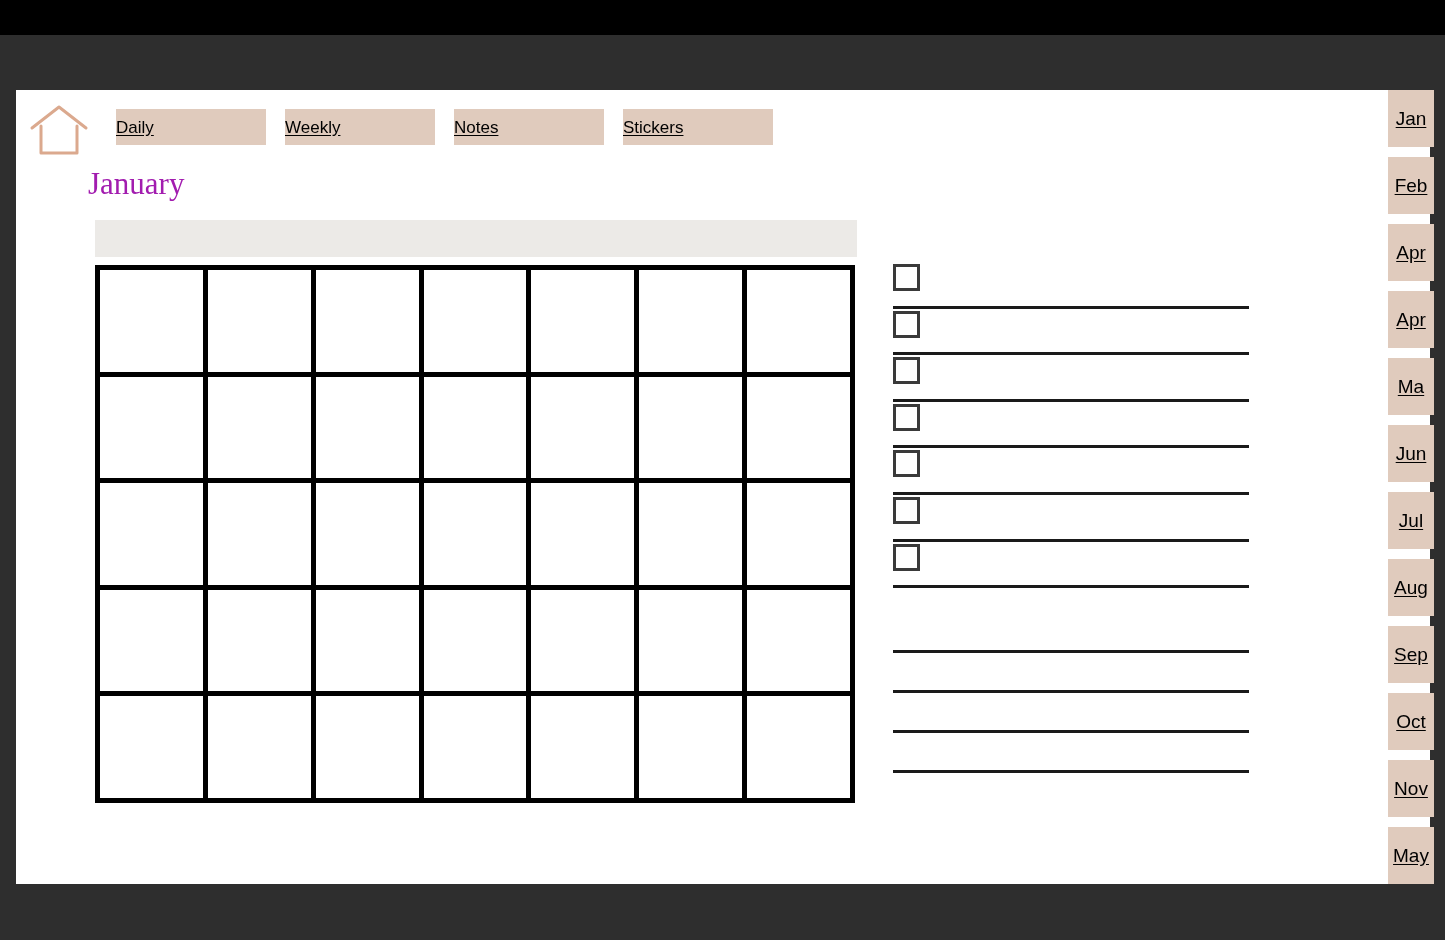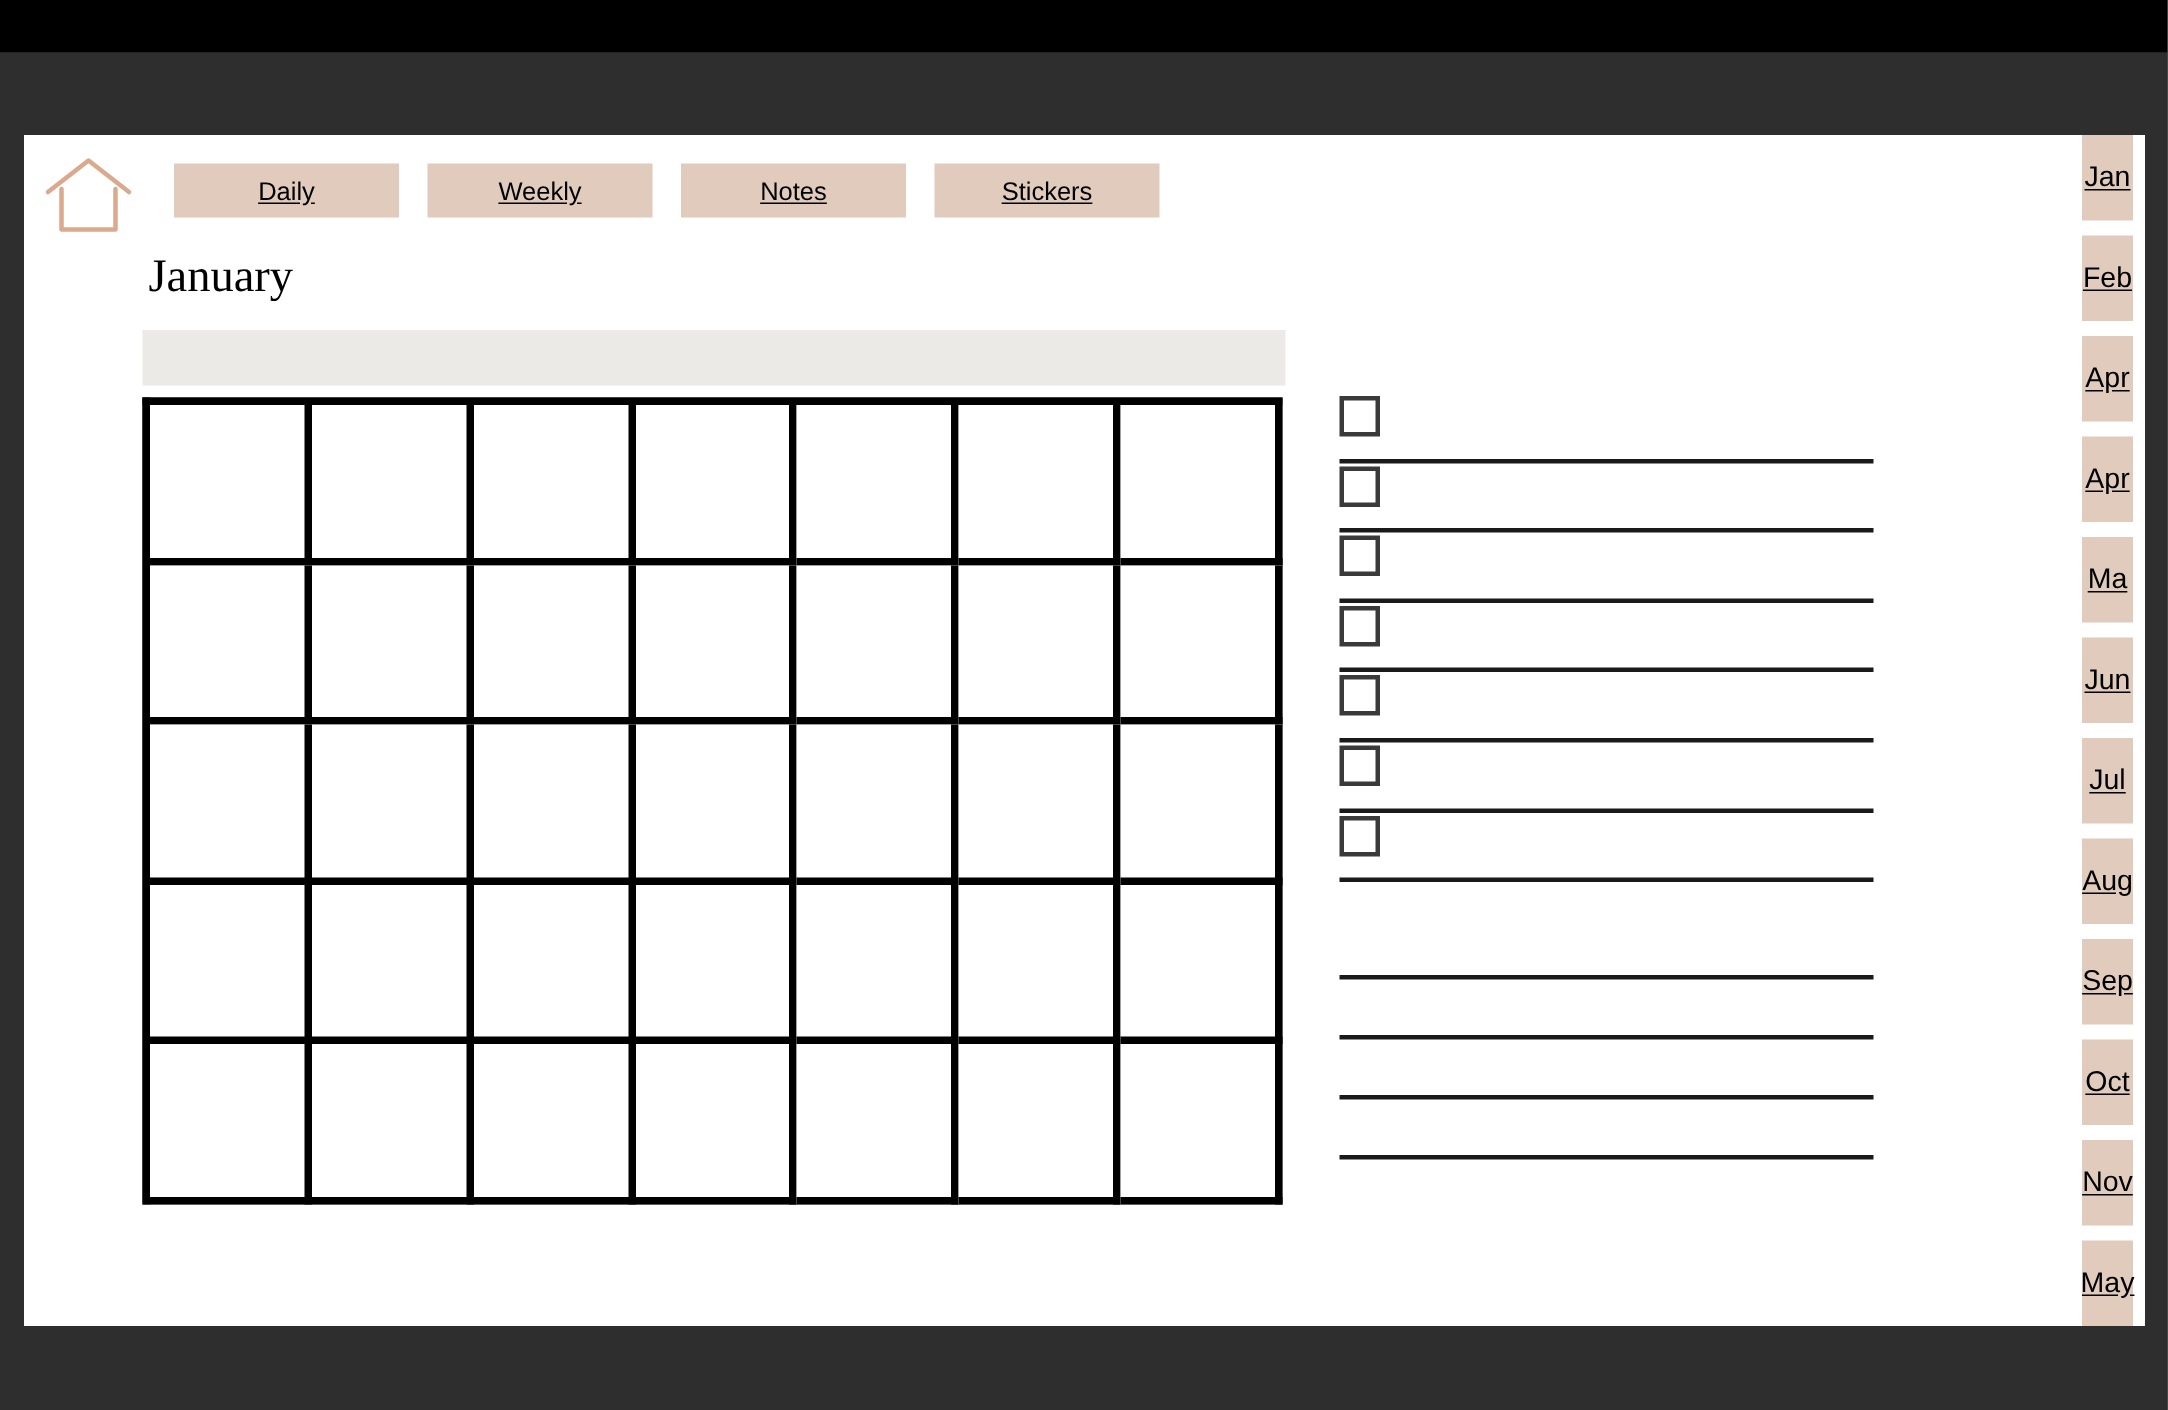--- a/index.html
+++ b/index.html
@@ -57,41 +57,41 @@
     gap: 19px;
   }
 
   .nav-tab {
     width: 150px;
     height: 36px;
     background: #e0cbbd;
     border: none;
     display: flex;
     align-items: center;
-    justify-content: center;
+    justify-content: flex-start;
     cursor: pointer;
     padding: 0;
   }
 
   .nav-tab-label {
     font-family: "Liberation Sans", sans-serif;
     font-size: 17px;
     color: #000000;
     text-decoration: underline;
     text-underline-offset: 2px;
     line-height: 1;
   }
 
   
   .month-title {
     position: absolute;
-    left: 83px; top: 78px;
+    left: 72px; top: 78px;
     font-family: "Liberation Serif", serif;
     font-size: 31px;
-    color: #000000;
+    color: #a21caf;
     line-height: 1;
     white-space: nowrap;
     text-align: center;
   }
 
   
   .cal-header-bar {
     position: absolute;
     left: 79px; top: 130px;
     width: 762px; height: 37px;
@@ -179,21 +179,21 @@
   
   .month-rail {
     position: absolute;
     left: 1388px; top: 90px;
     width: 57px;
     height: 794px;
     overflow: hidden;
   }
 
   .month-tab {
-    width: 34px;
+    width: 46px;
     height: 57px;
     background: #e0cbbd;
     margin-bottom: 10px;
     display: flex;
     align-items: center;
     justify-content: center;
     cursor: pointer;
     border: none;
     padding: 0;
   }

